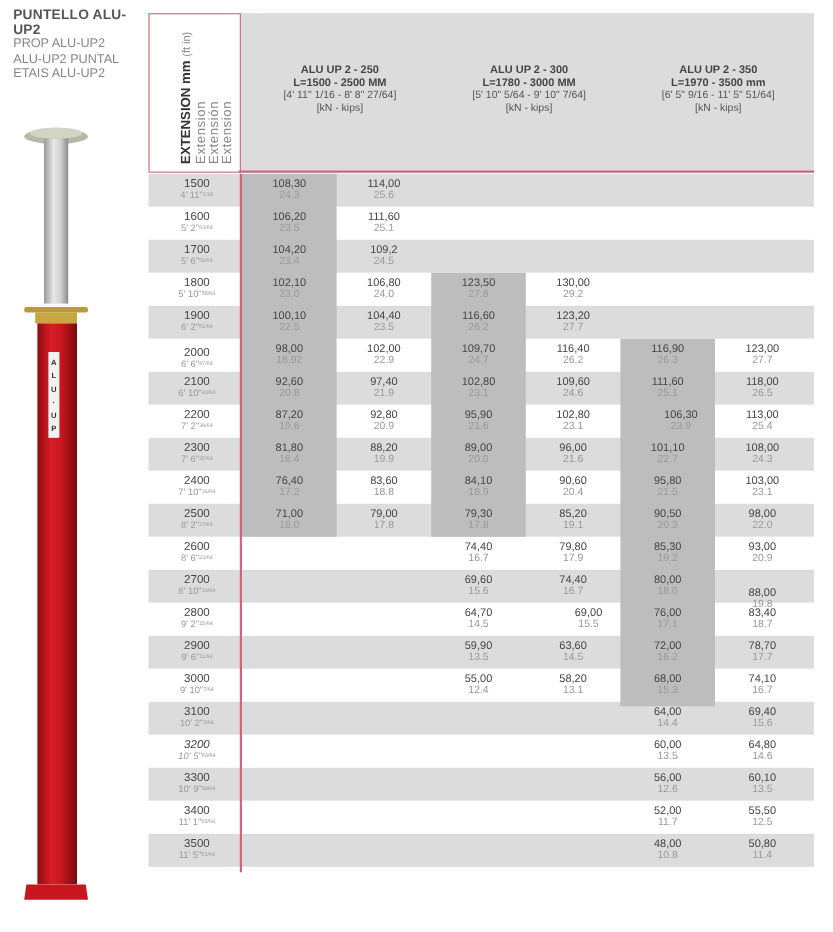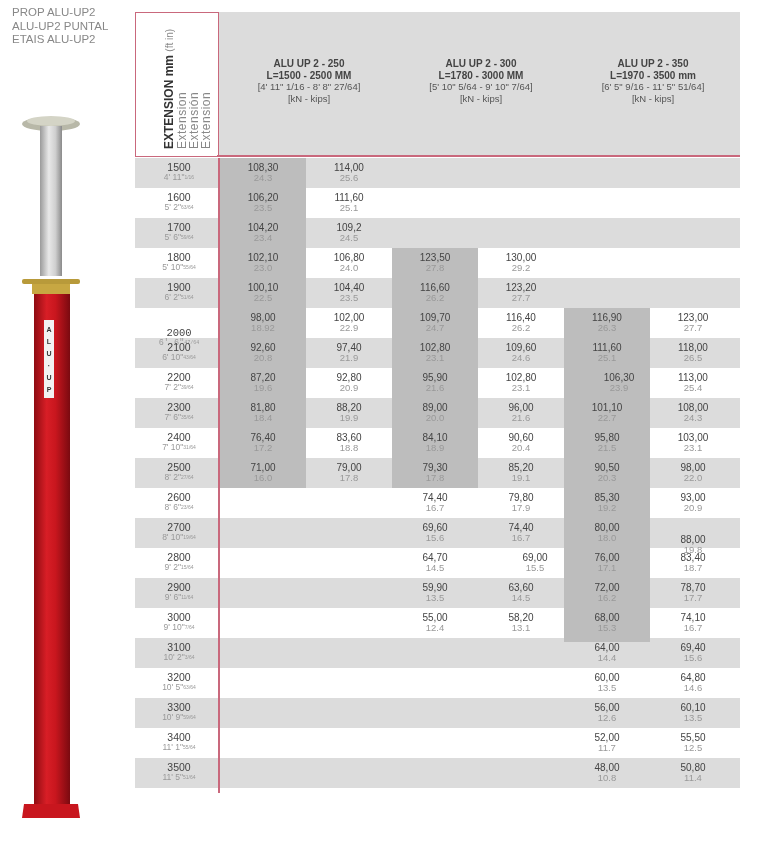--- a/index.html
+++ b/index.html
@@ -35,20 +35,21 @@
   .cell .b { font-size:9.5px; color:#999; line-height:10px; }
   .ext { position:absolute; left:0; width:88px; height:30px; text-align:center; }
   .ext .a { font-size:10.5px; color:#444; line-height:11px; padding-top:4px; }
   .ext .b { font-size:8.5px; color:#999; line-height:9px; }
   .ext .b sup { font-size:5px; vertical-align:top; }
 </style>
 </head>
 <body>
 
 <div class="titles">
+  <div class="main">PUNTELLO ALU-UP2</div>
   <div class="sub">PROP ALU-UP2</div>
   <div class="sub">ALU-UP2 PUNTAL</div>
   <div class="sub">ETAIS ALU-UP2</div>
 </div>
 
 <div class="prop">
   <svg width="75" height="715" viewBox="0 0 75 715">
     <defs>
       <linearGradient id="red" x1="0" x2="1">
         <stop offset="0" stop-color="#8e0c12"></stop>
@@ -208,21 +209,21 @@
         <div class="b">23.5</div>
       </div>
       <div class="cell" style="left: 257px; top: 266px;">
         <div class="a">116,60</div>
         <div class="b">26.2</div>
       </div>
       <div class="cell" style="left: 343px; top: 266px;">
         <div class="a">123,20</div>
         <div class="b">27.7</div>
       </div>
-      <div class="ext" style="top: 312px; font-family: Liberation Mono, monospace;">
+      <div class="ext" style="top: 300px;">
         <div class="a">2000</div>
         <div class="b"><span>6' 6"</span><sup>47/64</sup></div>
       </div>
       <div class="cell" style="left: 85px; top: 296px;">
         <div class="a">98,00</div>
         <div class="b">18.92</div>
       </div>
       <div class="cell" style="left: 171px; top: 296px;">
         <div class="a">102,00</div>
         <div class="b">22.9</div>
@@ -488,21 +489,21 @@
         <div class="b"><span>10' 2"</span><sup>3/64</sup></div>
       </div>
       <div class="cell" style="left: 429px; top: 626px;">
         <div class="a">64,00</div>
         <div class="b">14.4</div>
       </div>
       <div class="cell" style="left: 515px; top: 626px;">
         <div class="a">69,40</div>
         <div class="b">15.6</div>
       </div>
-      <div class="ext" style="top: 656px;">
+      <div class="ext" style="top: 656px; font-style: italic;">
         <div class="a">3200</div>
         <div class="b"><span>10' 5"</span><sup>63/64</sup></div>
       </div>
       <div class="cell" style="left: 429px; top: 656px;">
         <div class="a">60,00</div>
         <div class="b">13.5</div>
       </div>
       <div class="cell" style="left: 515px; top: 656px;">
         <div class="a">64,80</div>
         <div class="b">14.6</div>

